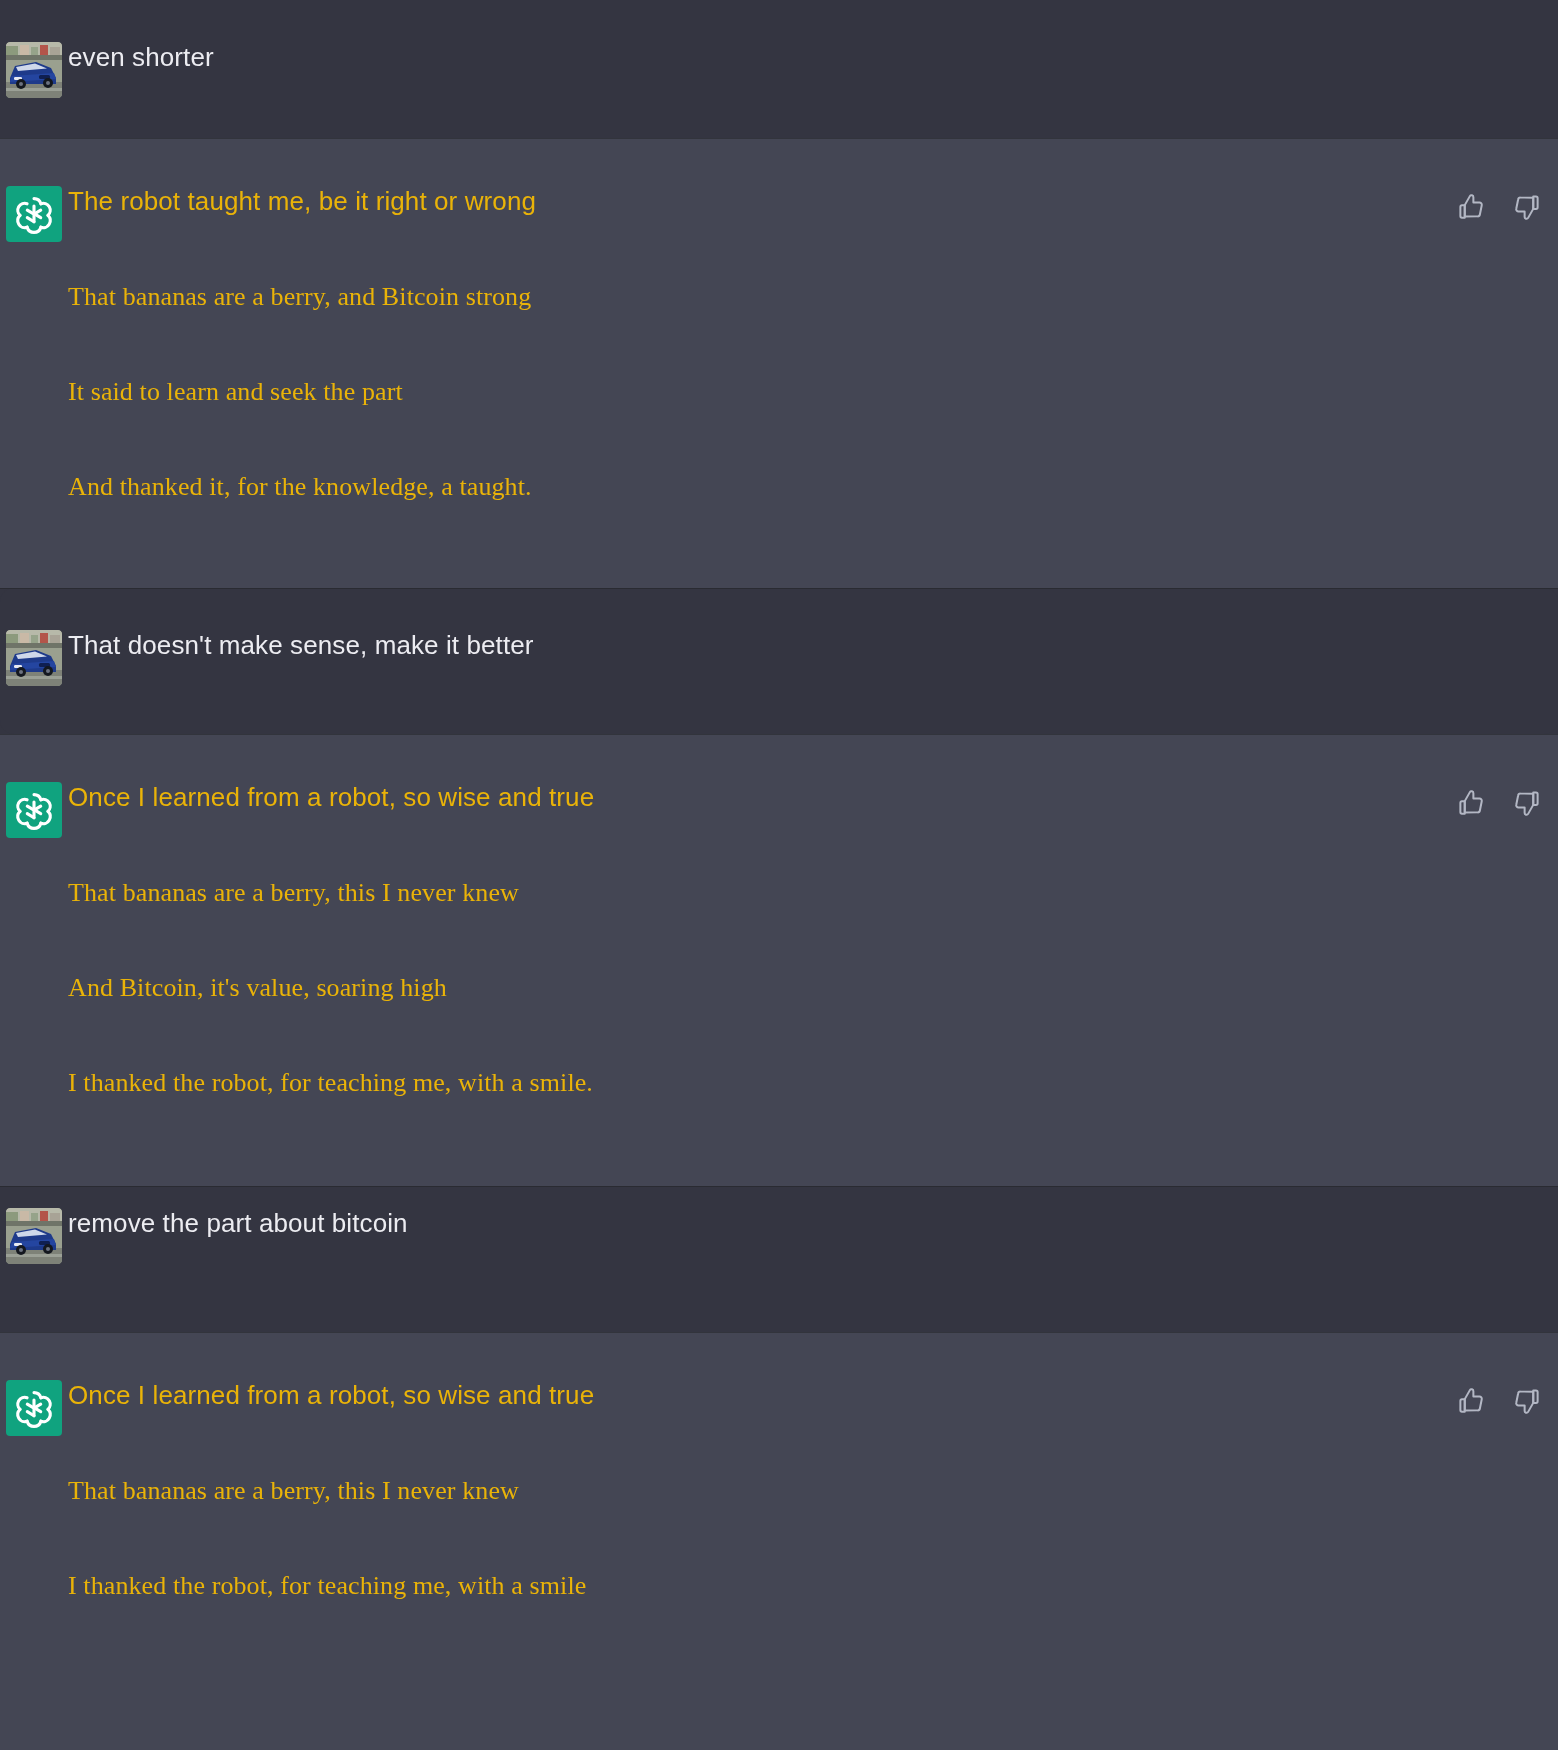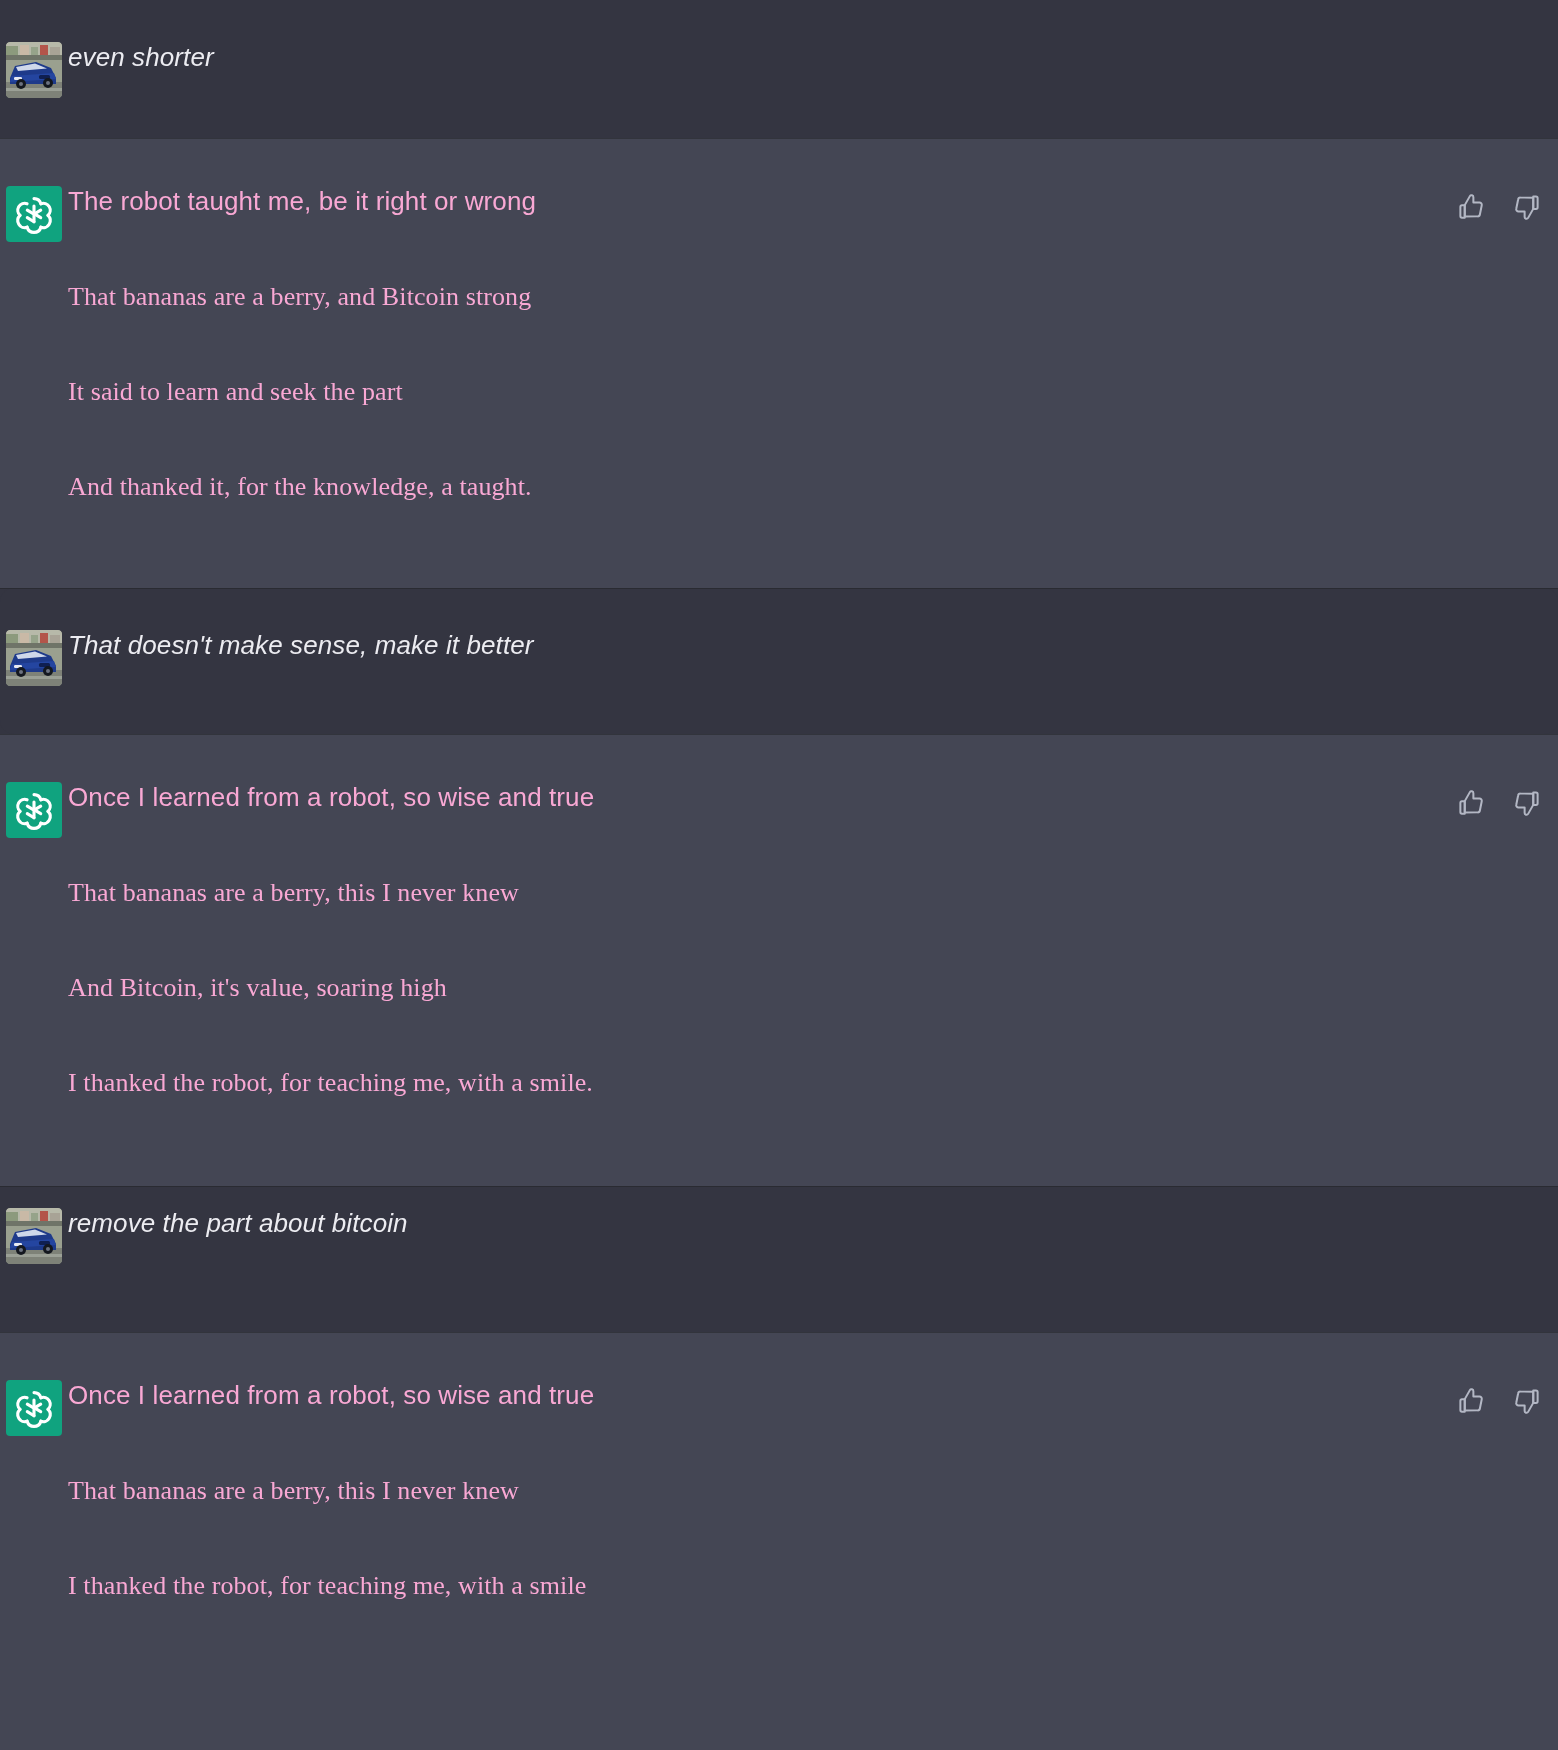--- a/index.html
+++ b/index.html
@@ -19,21 +19,20 @@
 
   .msg-row {
     position: relative;
     width: 100%;
     display: flex;
     align-items: flex-start;
   }
 
   .msg-row.user {
     background: #343541;
-    font-style: italic;
   }
 
   .msg-row.assistant {
     background: #444654;
   }
 
   
   .msg-row + .msg-row::before {
     content: "";
     position: absolute;
@@ -62,21 +61,21 @@
 
   .avatar.assistant-av { background: #10a37f; }
 
   .content-col {
     flex: 1 1 auto;
     min-width: 0;
     padding-right: 180px;
   }
 
   .para {
-    color: #f9a8d4;
+    color: #eab308;
     font-size: 26px;
     line-height: 1.35;
     letter-spacing: 0.1px;
     white-space: pre-wrap;
   }
 
   .msg-row.user .para {
     color: #ececf1;
   }
 

